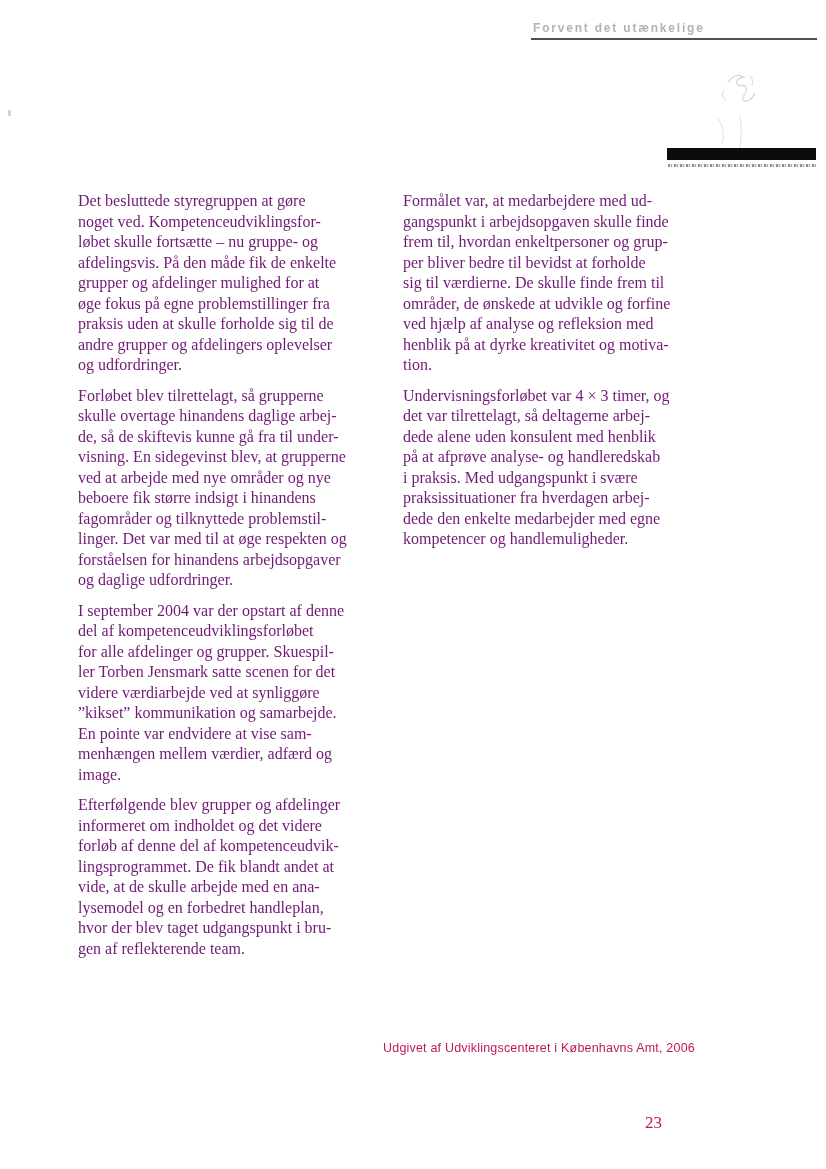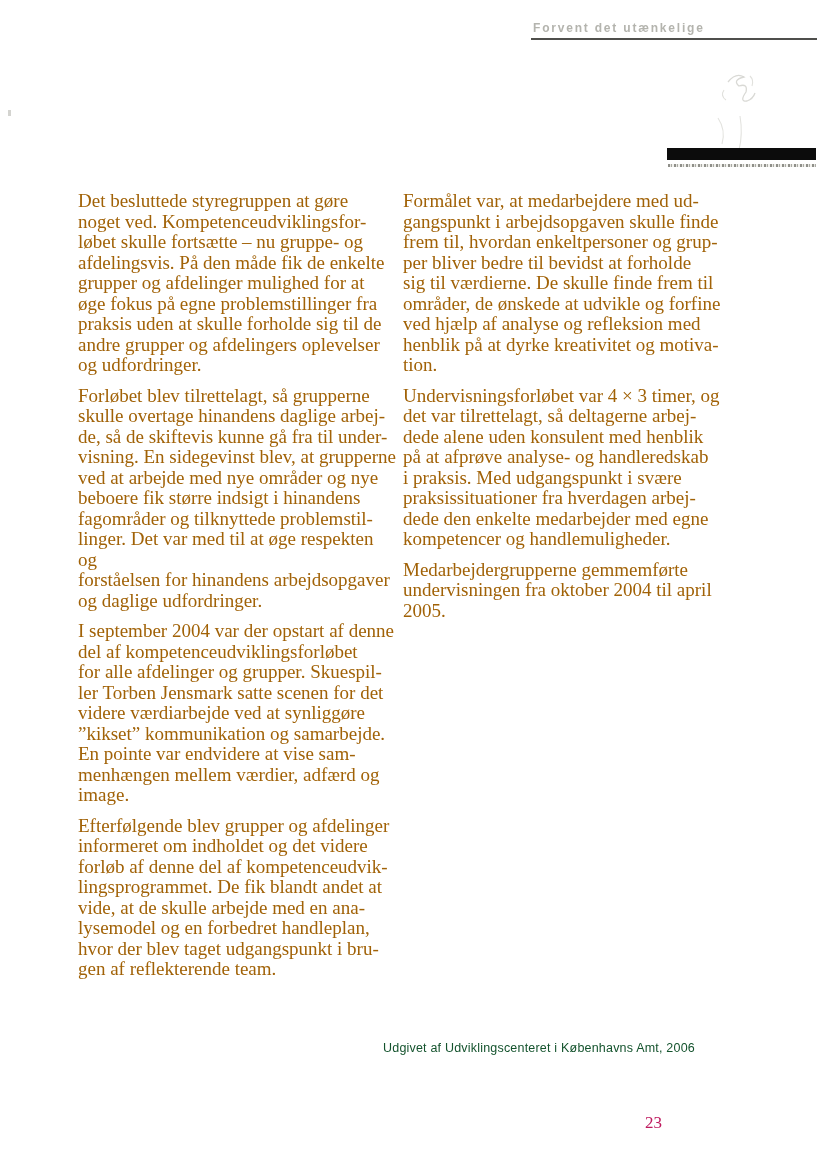--- a/index.html
+++ b/index.html
@@ -61,38 +61,38 @@
     height: 3px;
     background: repeating-linear-gradient(90deg,
       #8f8f89 0px, #8f8f89 2px,
       #e6e6e1 2px, #e6e6e1 3px,
       #aaaaa4 3px, #aaaaa4 4px,
       #f2f2ee 4px, #f2f2ee 6px);
   }
   .col {
     position: absolute;
     top: 191px;
-    font-size: 19px;
+    font-size: 16px;
     line-height: 20.5px;
-    color: #a16207;
+    color: #701a75;
   }
   .col-left  { left: 78px;  width: 318px; }
   .col-right { left: 403px; width: 322px; }
   .col p {
     margin: 0 0 10px 0;
     white-space: pre-line;
   }
   .imprint {
     position: absolute;
     left: 383px;
     top: 1041px;
     font-family: "Liberation Sans", sans-serif;
     font-size: 12.5px;
     letter-spacing: 0.2px;
-    color: #14532d;
+    color: #be185d;
     white-space: nowrap;
   }
   .page-number {
     position: absolute;
     left: 645px;
     top: 1113px;
     font-size: 17px;
     color: #be185d;
   }
 </style>
@@ -165,22 +165,19 @@
 henblik på at dyrke kreativitet og motiva-
 tion.</p>
     <p>Undervisningsforløbet var 4 × 3 timer, og
 det var tilrettelagt, så deltagerne arbej-
 dede alene uden konsulent med henblik
 på at afprøve analyse- og handleredskab
 i praksis. Med udgangspunkt i svære
 praksissituationer fra hverdagen arbej-
 dede den enkelte medarbejder med egne
 kompetencer og handlemuligheder.</p>
-    <p>Medarbejdergrupperne gemmemførte
-undervisningen fra oktober 2004 til april
-2005.</p>
   </div>
 
   <div class="imprint">Udgivet af Udviklingscenteret i Københavns Amt, 2006</div>
 
   <div class="page-number">23</div>
 
 </div>
 
 </body></html>

